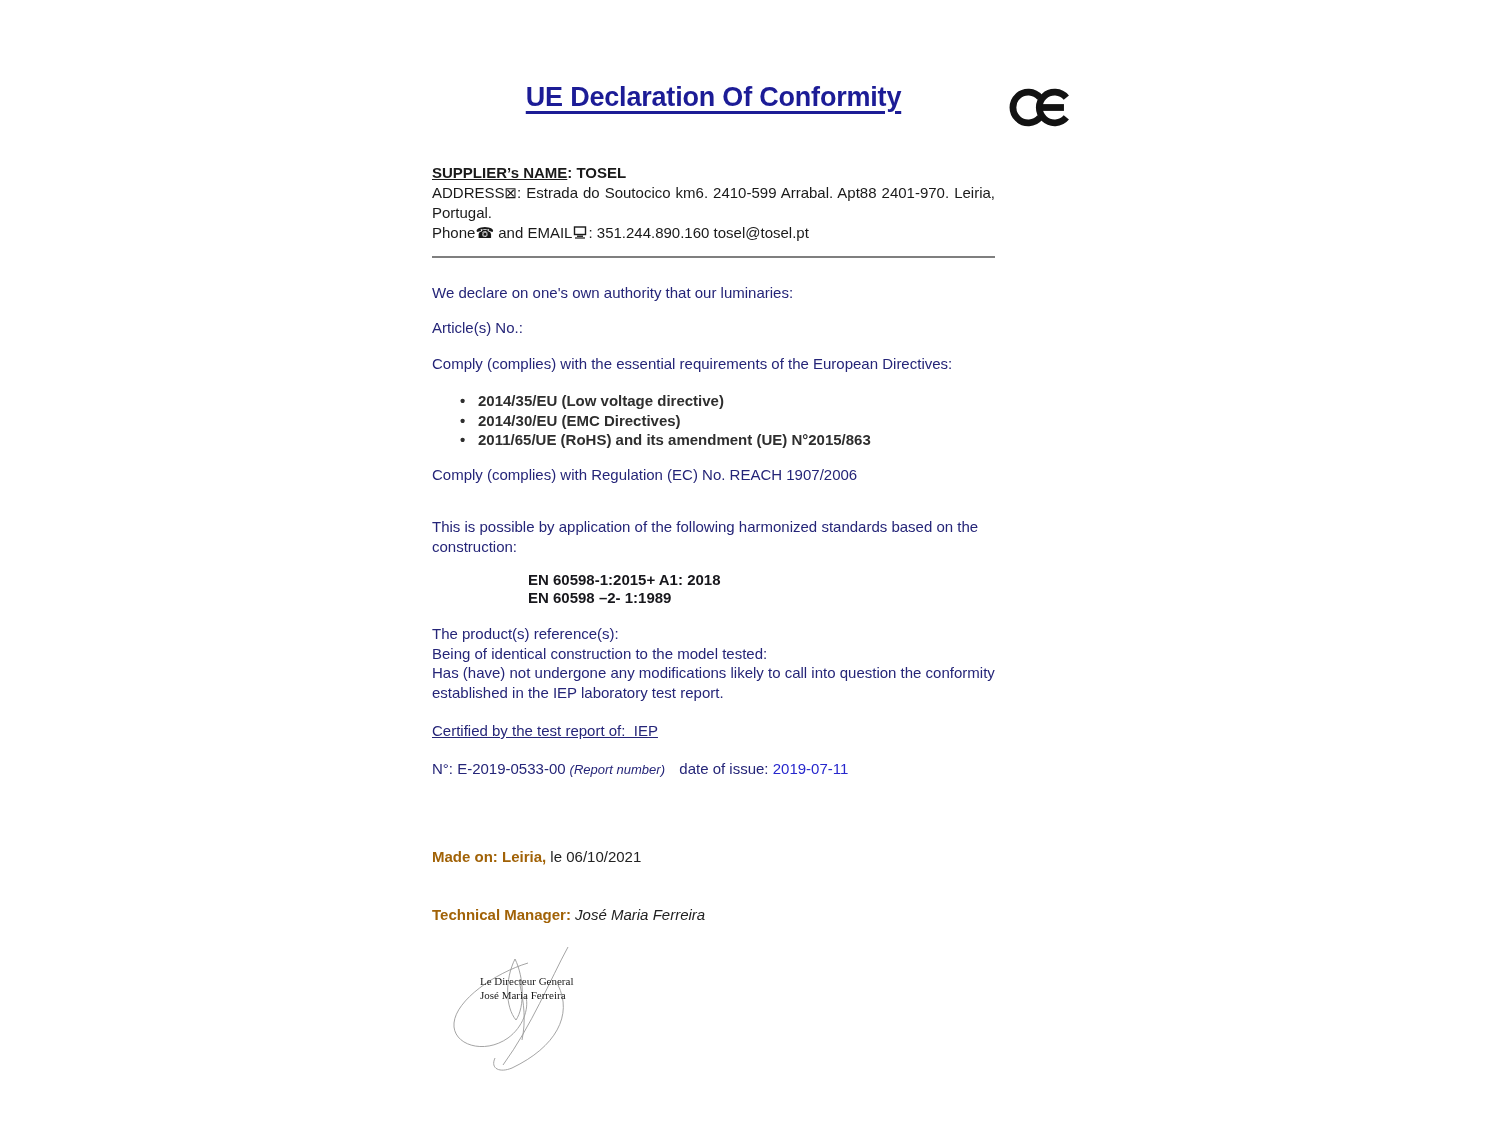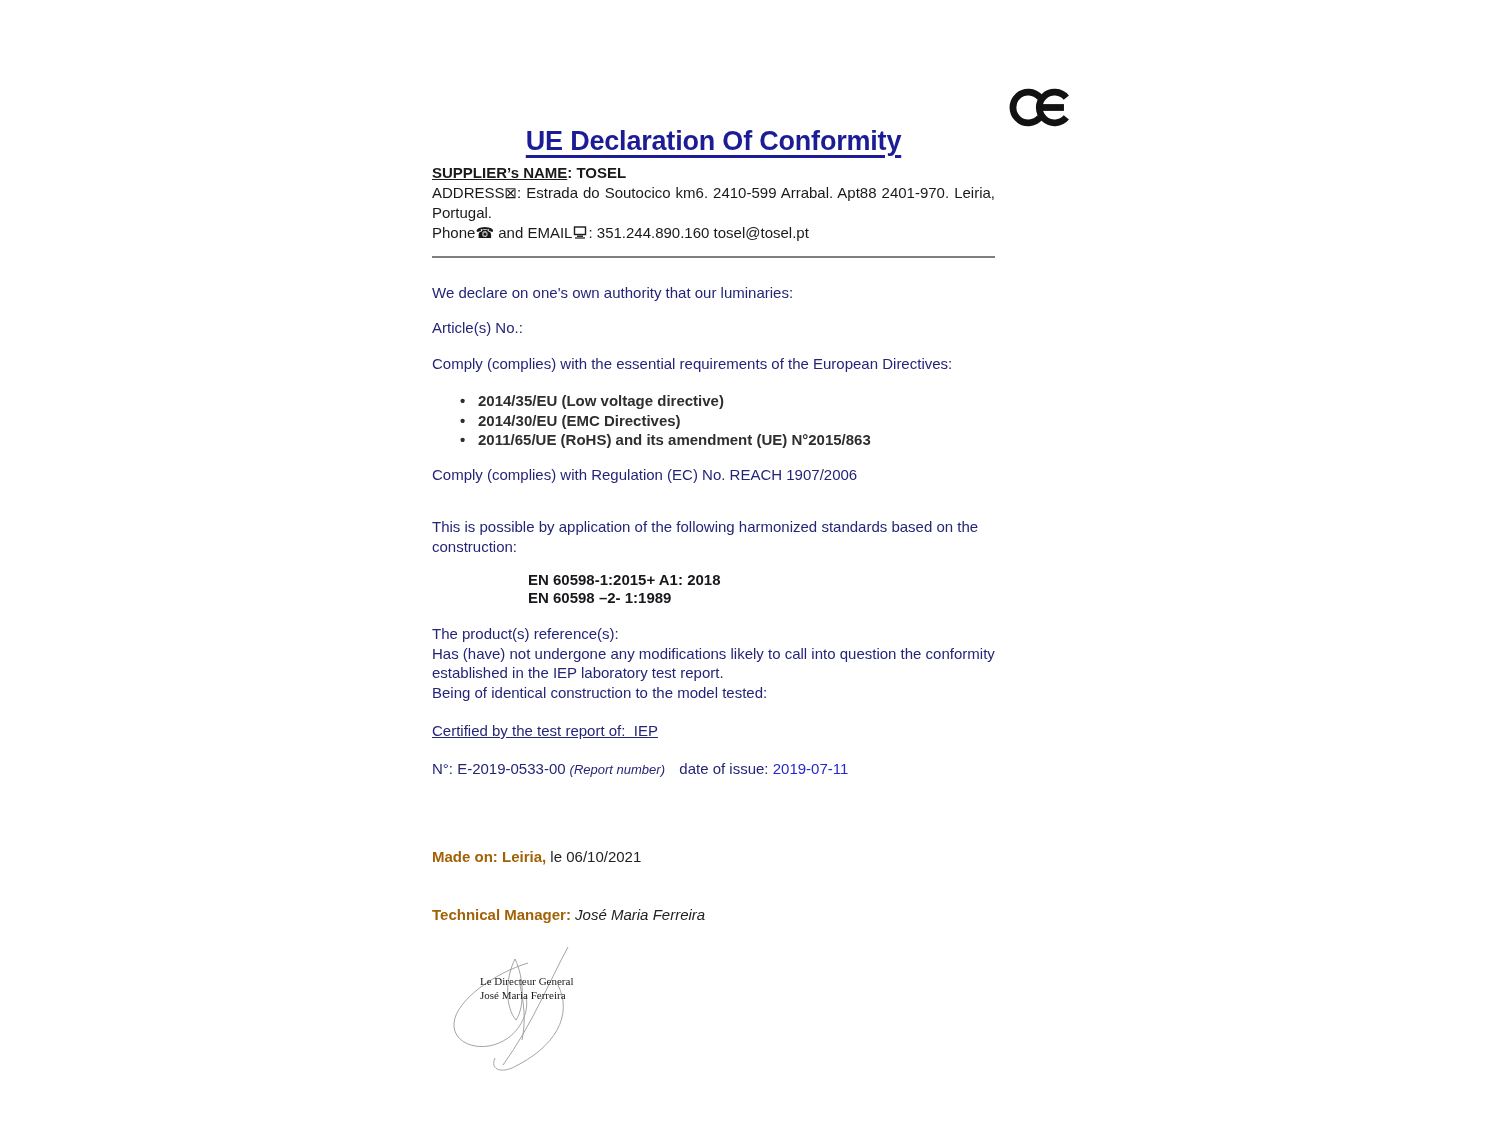--- a/index.html
+++ b/index.html
@@ -4,21 +4,21 @@
 <style>
   * { margin:0; padding:0; box-sizing:border-box; }
   html,body { width:1500px; height:1125px; background:#ffffff; overflow:hidden;
               font-family:"Liberation Sans","DejaVu Sans",sans-serif; }
   .page { position:relative; width:1500px; height:1125px; background:#ffffff; }
   .doc { position:absolute; left:432px; top:0; width:563px; height:1125px;
          font-size:15px; line-height:19.5px; color:#252578; }
   .abs { position:absolute; left:0; width:563px; }
 
   
-  .title { top:88px; text-align:center;margin-top:44px; }
+  .title { top:88px; text-align:center; }
   .title span{
     font-size:27px; font-weight:bold; color:#1c1c96;
     text-decoration:underline; text-decoration-thickness:2.5px; text-underline-offset:5px;
     letter-spacing:-0.2px;
   }
 
   
   .ce { position:absolute; left:1007px; top:83px; }
 
   
@@ -107,22 +107,22 @@
 
     <div class="abs p-harmonized">This is possible by application of the following harmonized standards based on the construction:</div>
 
     <div class="abs standards">
       <div>EN 60598-1:2015+ A1: 2018</div>
       <div>EN 60598 –2- 1:1989</div>
     </div>
 
     <div class="abs p-product">
       <div>The product(s) reference(s):</div>
+      <div>Being of identical construction to the model tested:</div>
       <div>Has (have) not undergone any modifications likely to call into question the conformity established in the IEP laboratory test report.</div>
-      <div>Being of identical construction to the model tested:</div>
     </div>
 
     <div class="abs p-certified">Certified by the test report of:  IEP</div>
 
     <div class="abs report"><span>N°: E-2019-0533-00</span><span class="note">(Report number)</span><span>  date of issue: </span><span class="date">2019-07-11</span></div>
 
     <div class="abs made-on"><span class="lbl">Made on: Leiria,</span><span> le 06/10/2021</span></div>
 
     <div class="abs manager"><span class="lbl">Technical Manager:</span><span class="val"> José Maria Ferreira</span></div>
 

